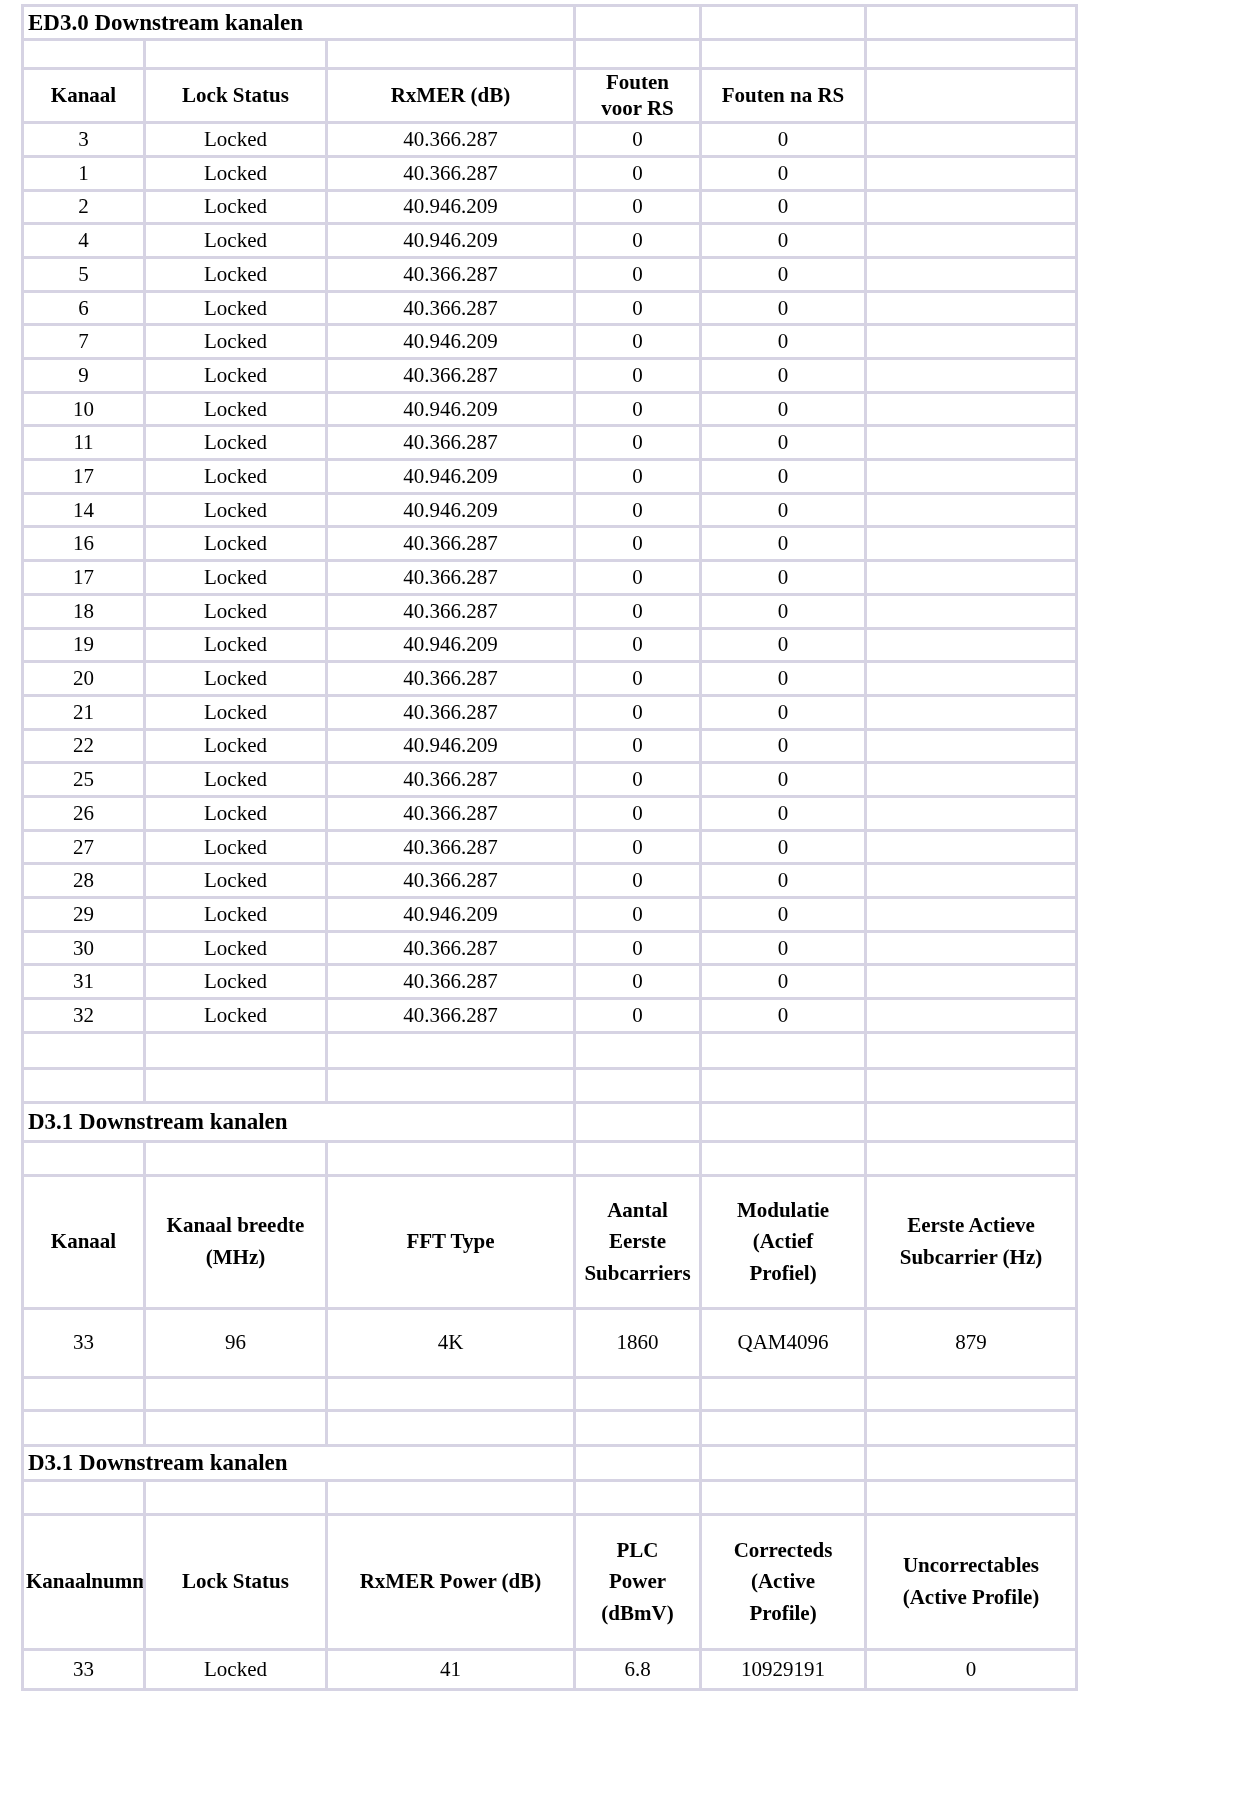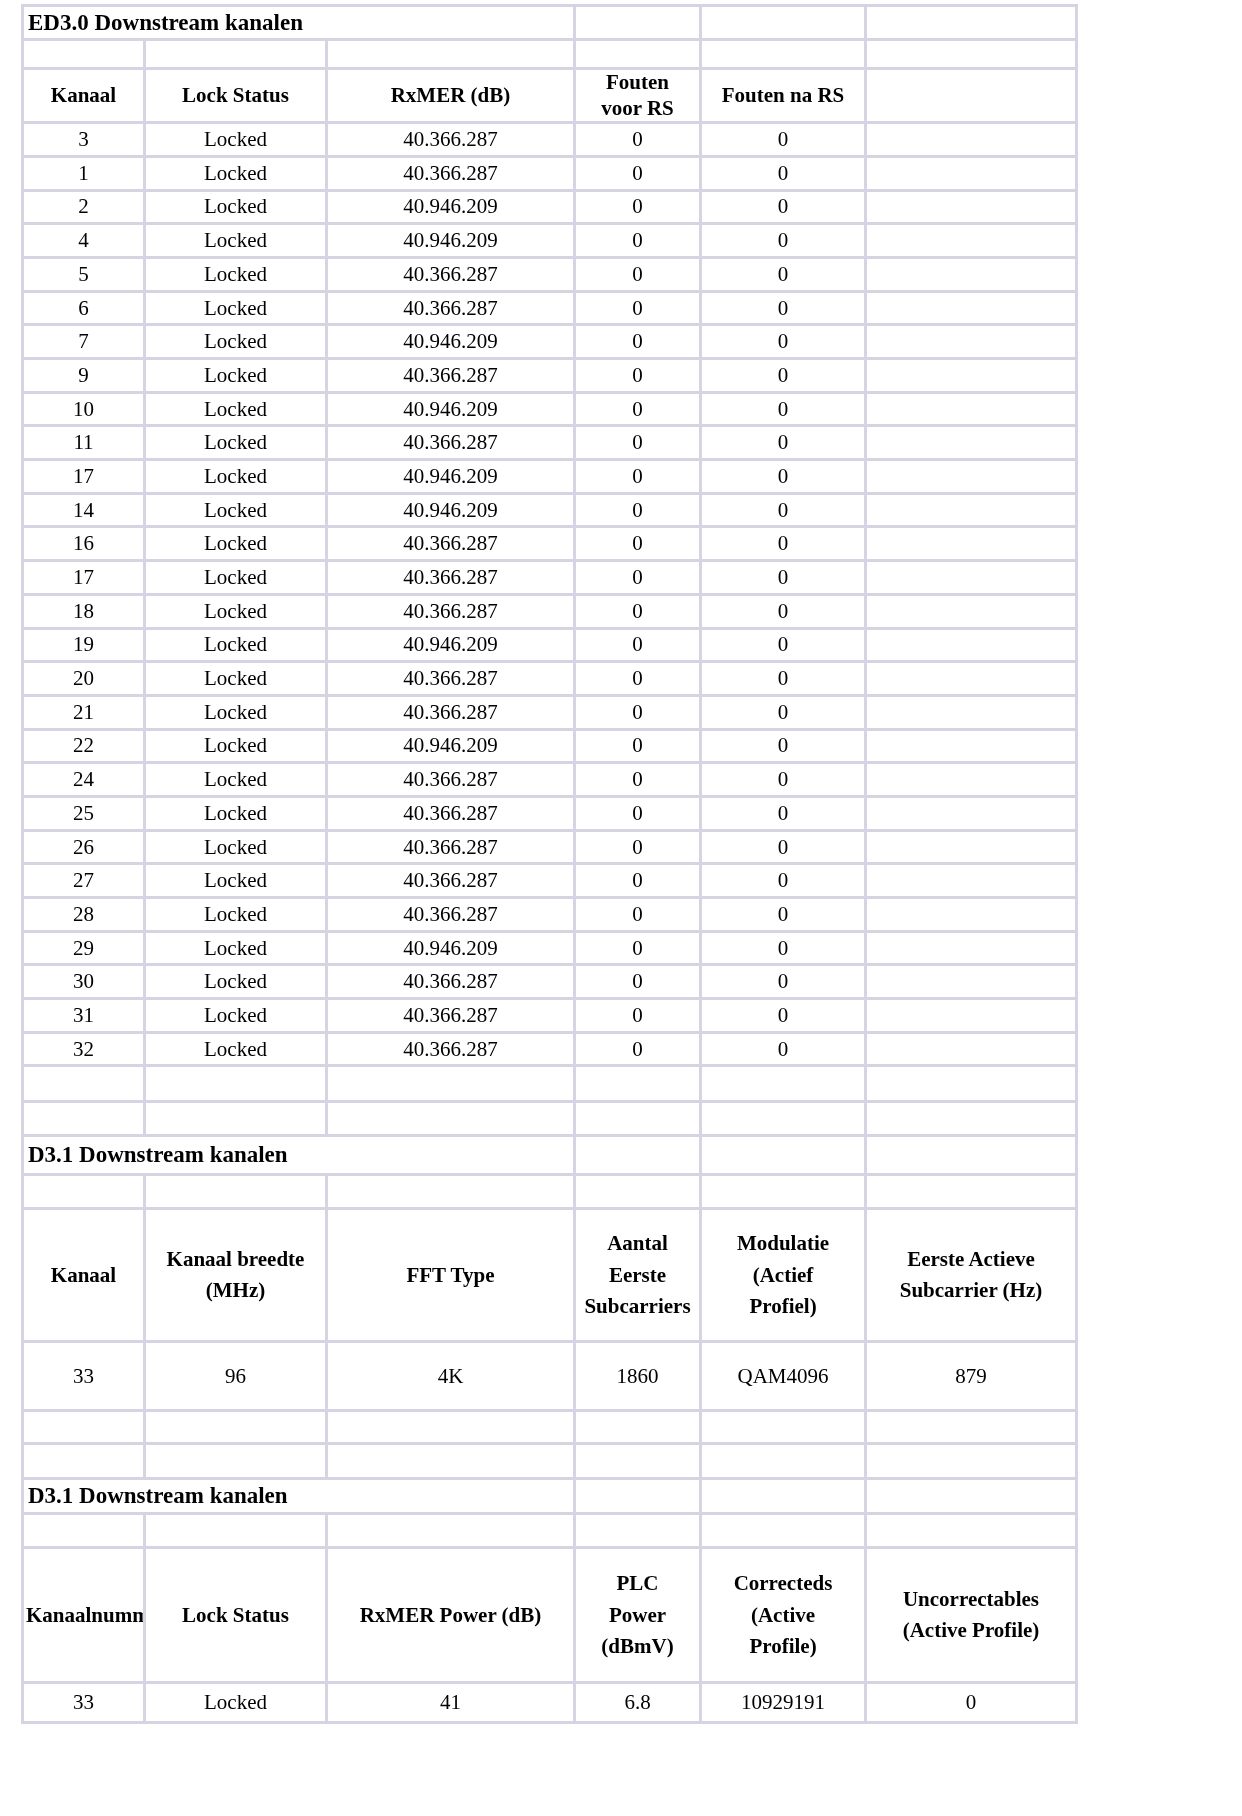--- a/index.html
+++ b/index.html
@@ -233,28 +233,20 @@
         </tr>
         <tr class="hd">
           <td>22</td>
           <td>Locked</td>
           <td>40.946.209</td>
           <td>0</td>
           <td>0</td>
           <td></td>
         </tr>
         <tr class="hd">
-          <td>24</td>
-          <td>Locked</td>
-          <td>40.366.287</td>
-          <td>0</td>
-          <td>0</td>
-          <td></td>
-        </tr>
-        <tr class="hd">
           <td>25</td>
           <td>Locked</td>
           <td>40.366.287</td>
           <td>0</td>
           <td>0</td>
           <td></td>
         </tr>
         <tr class="hd">
           <td>26</td>
           <td>Locked</td>

